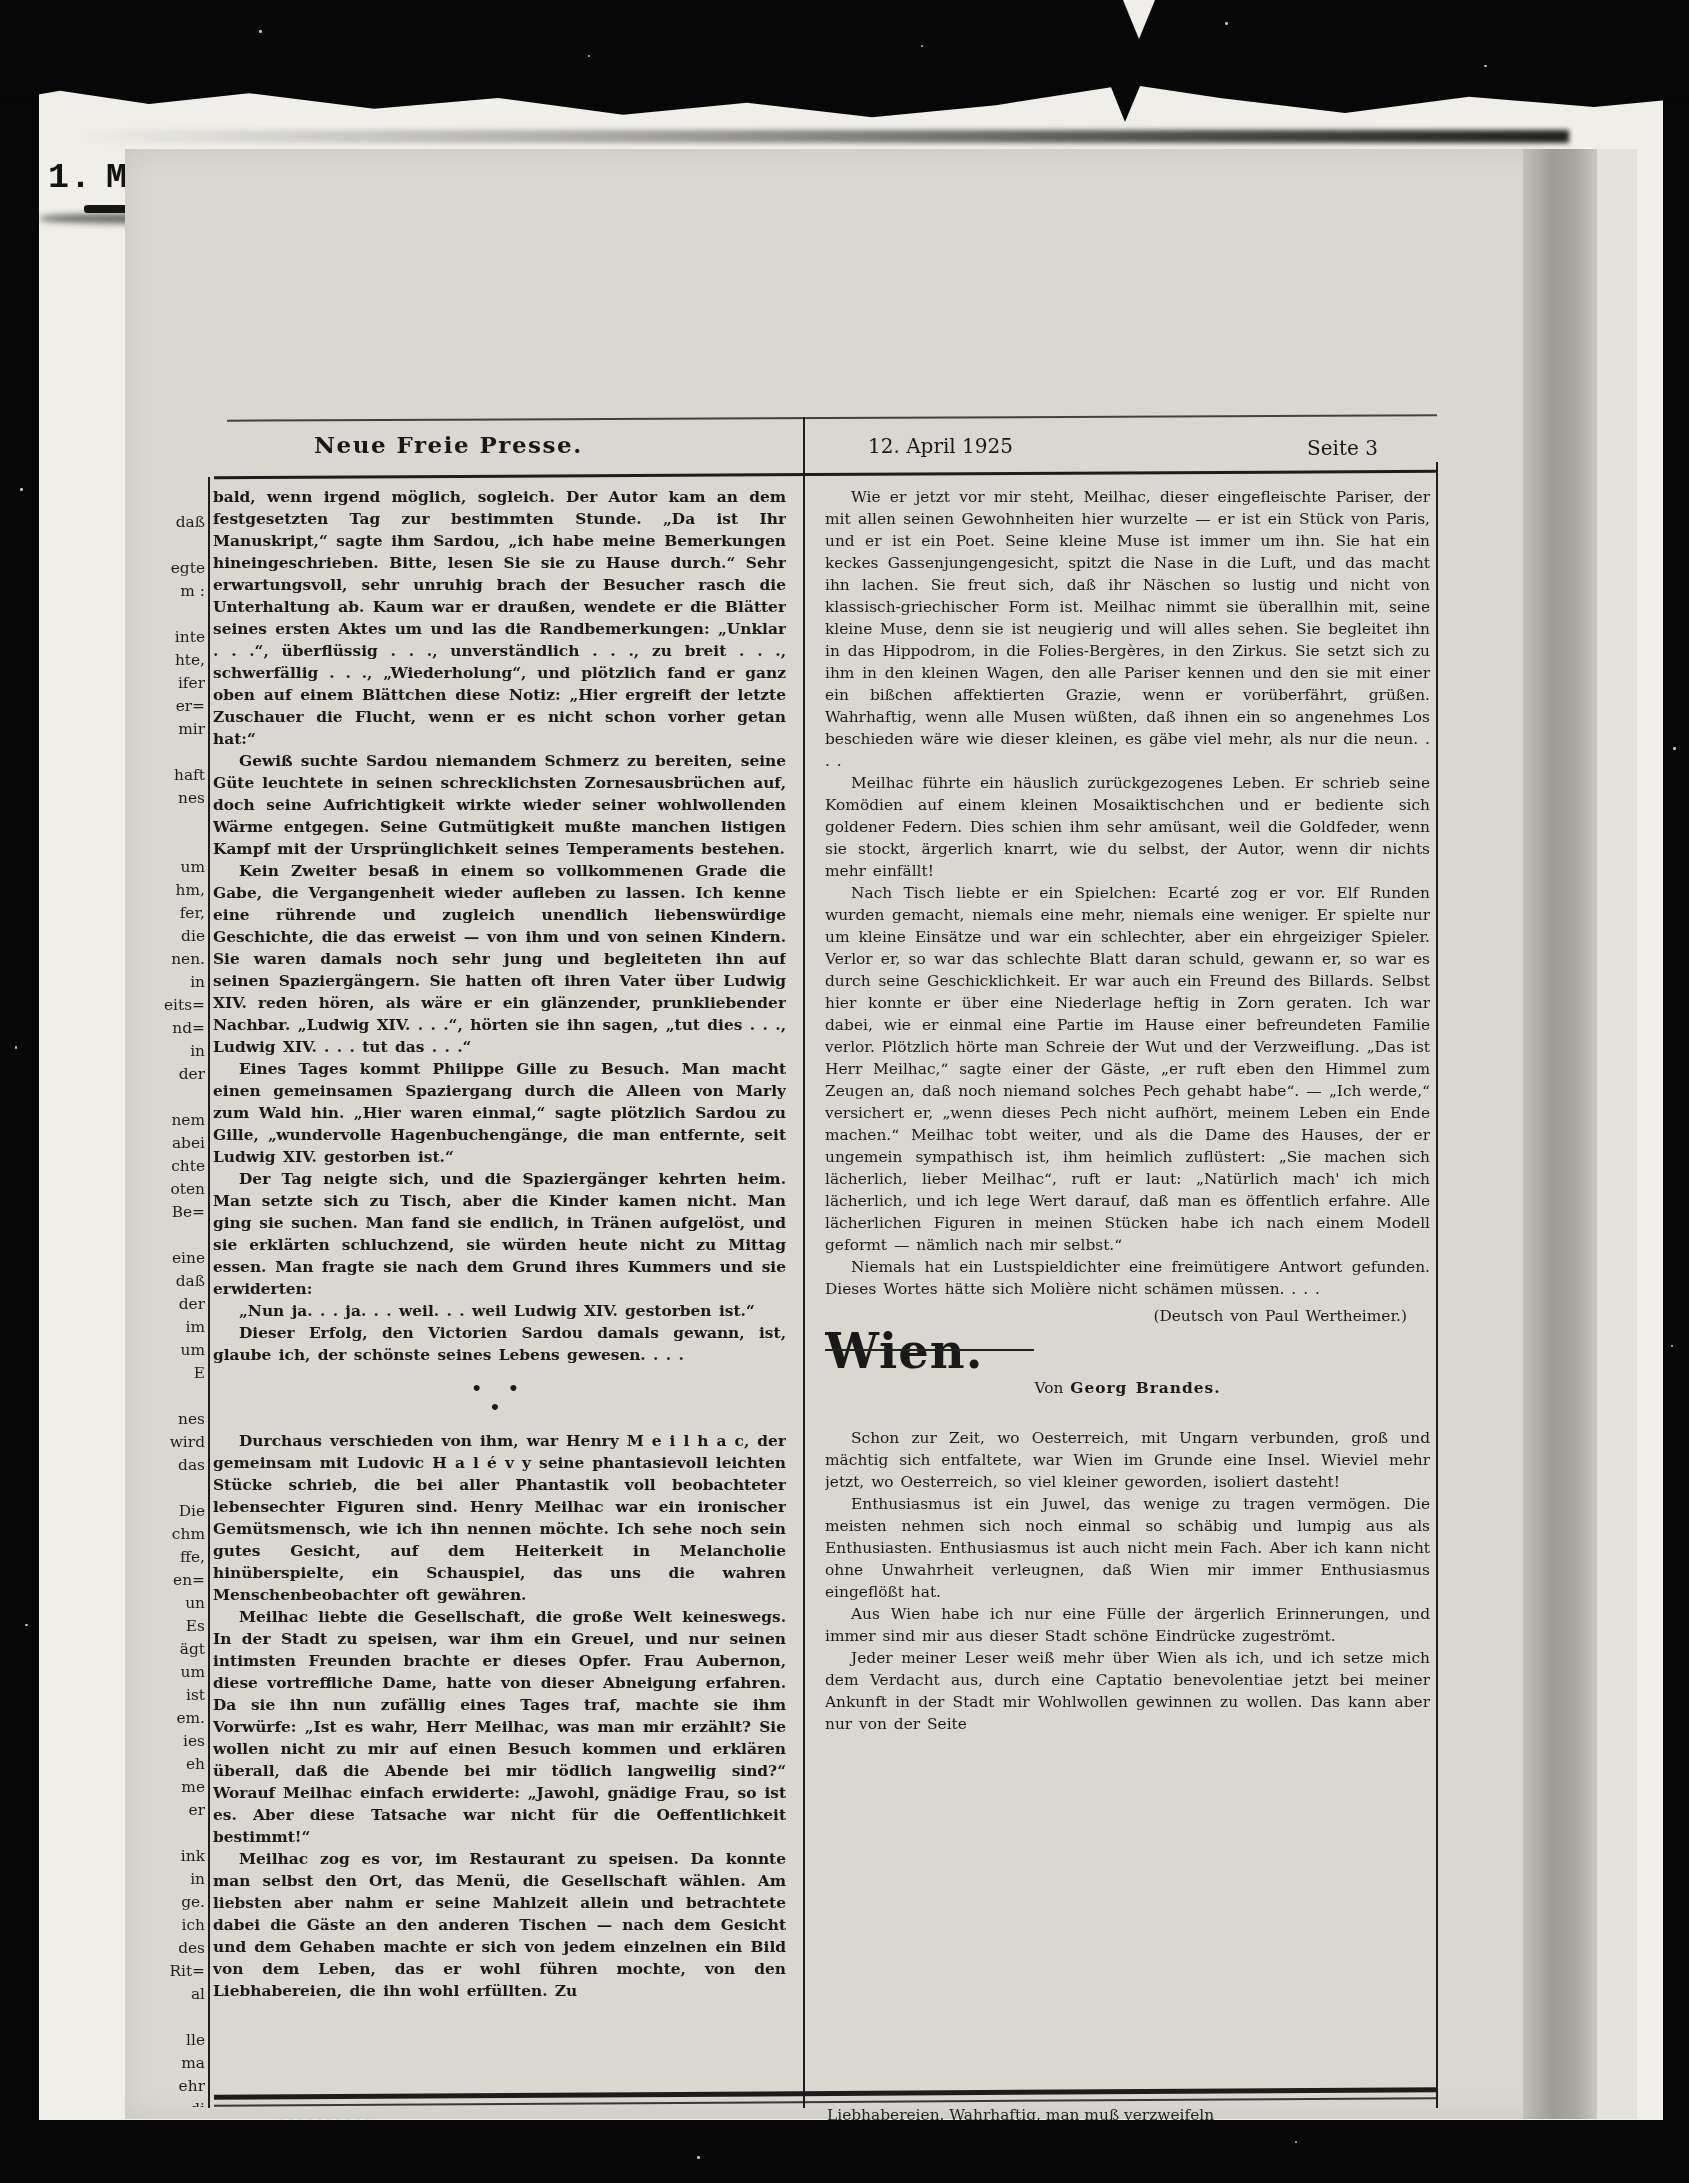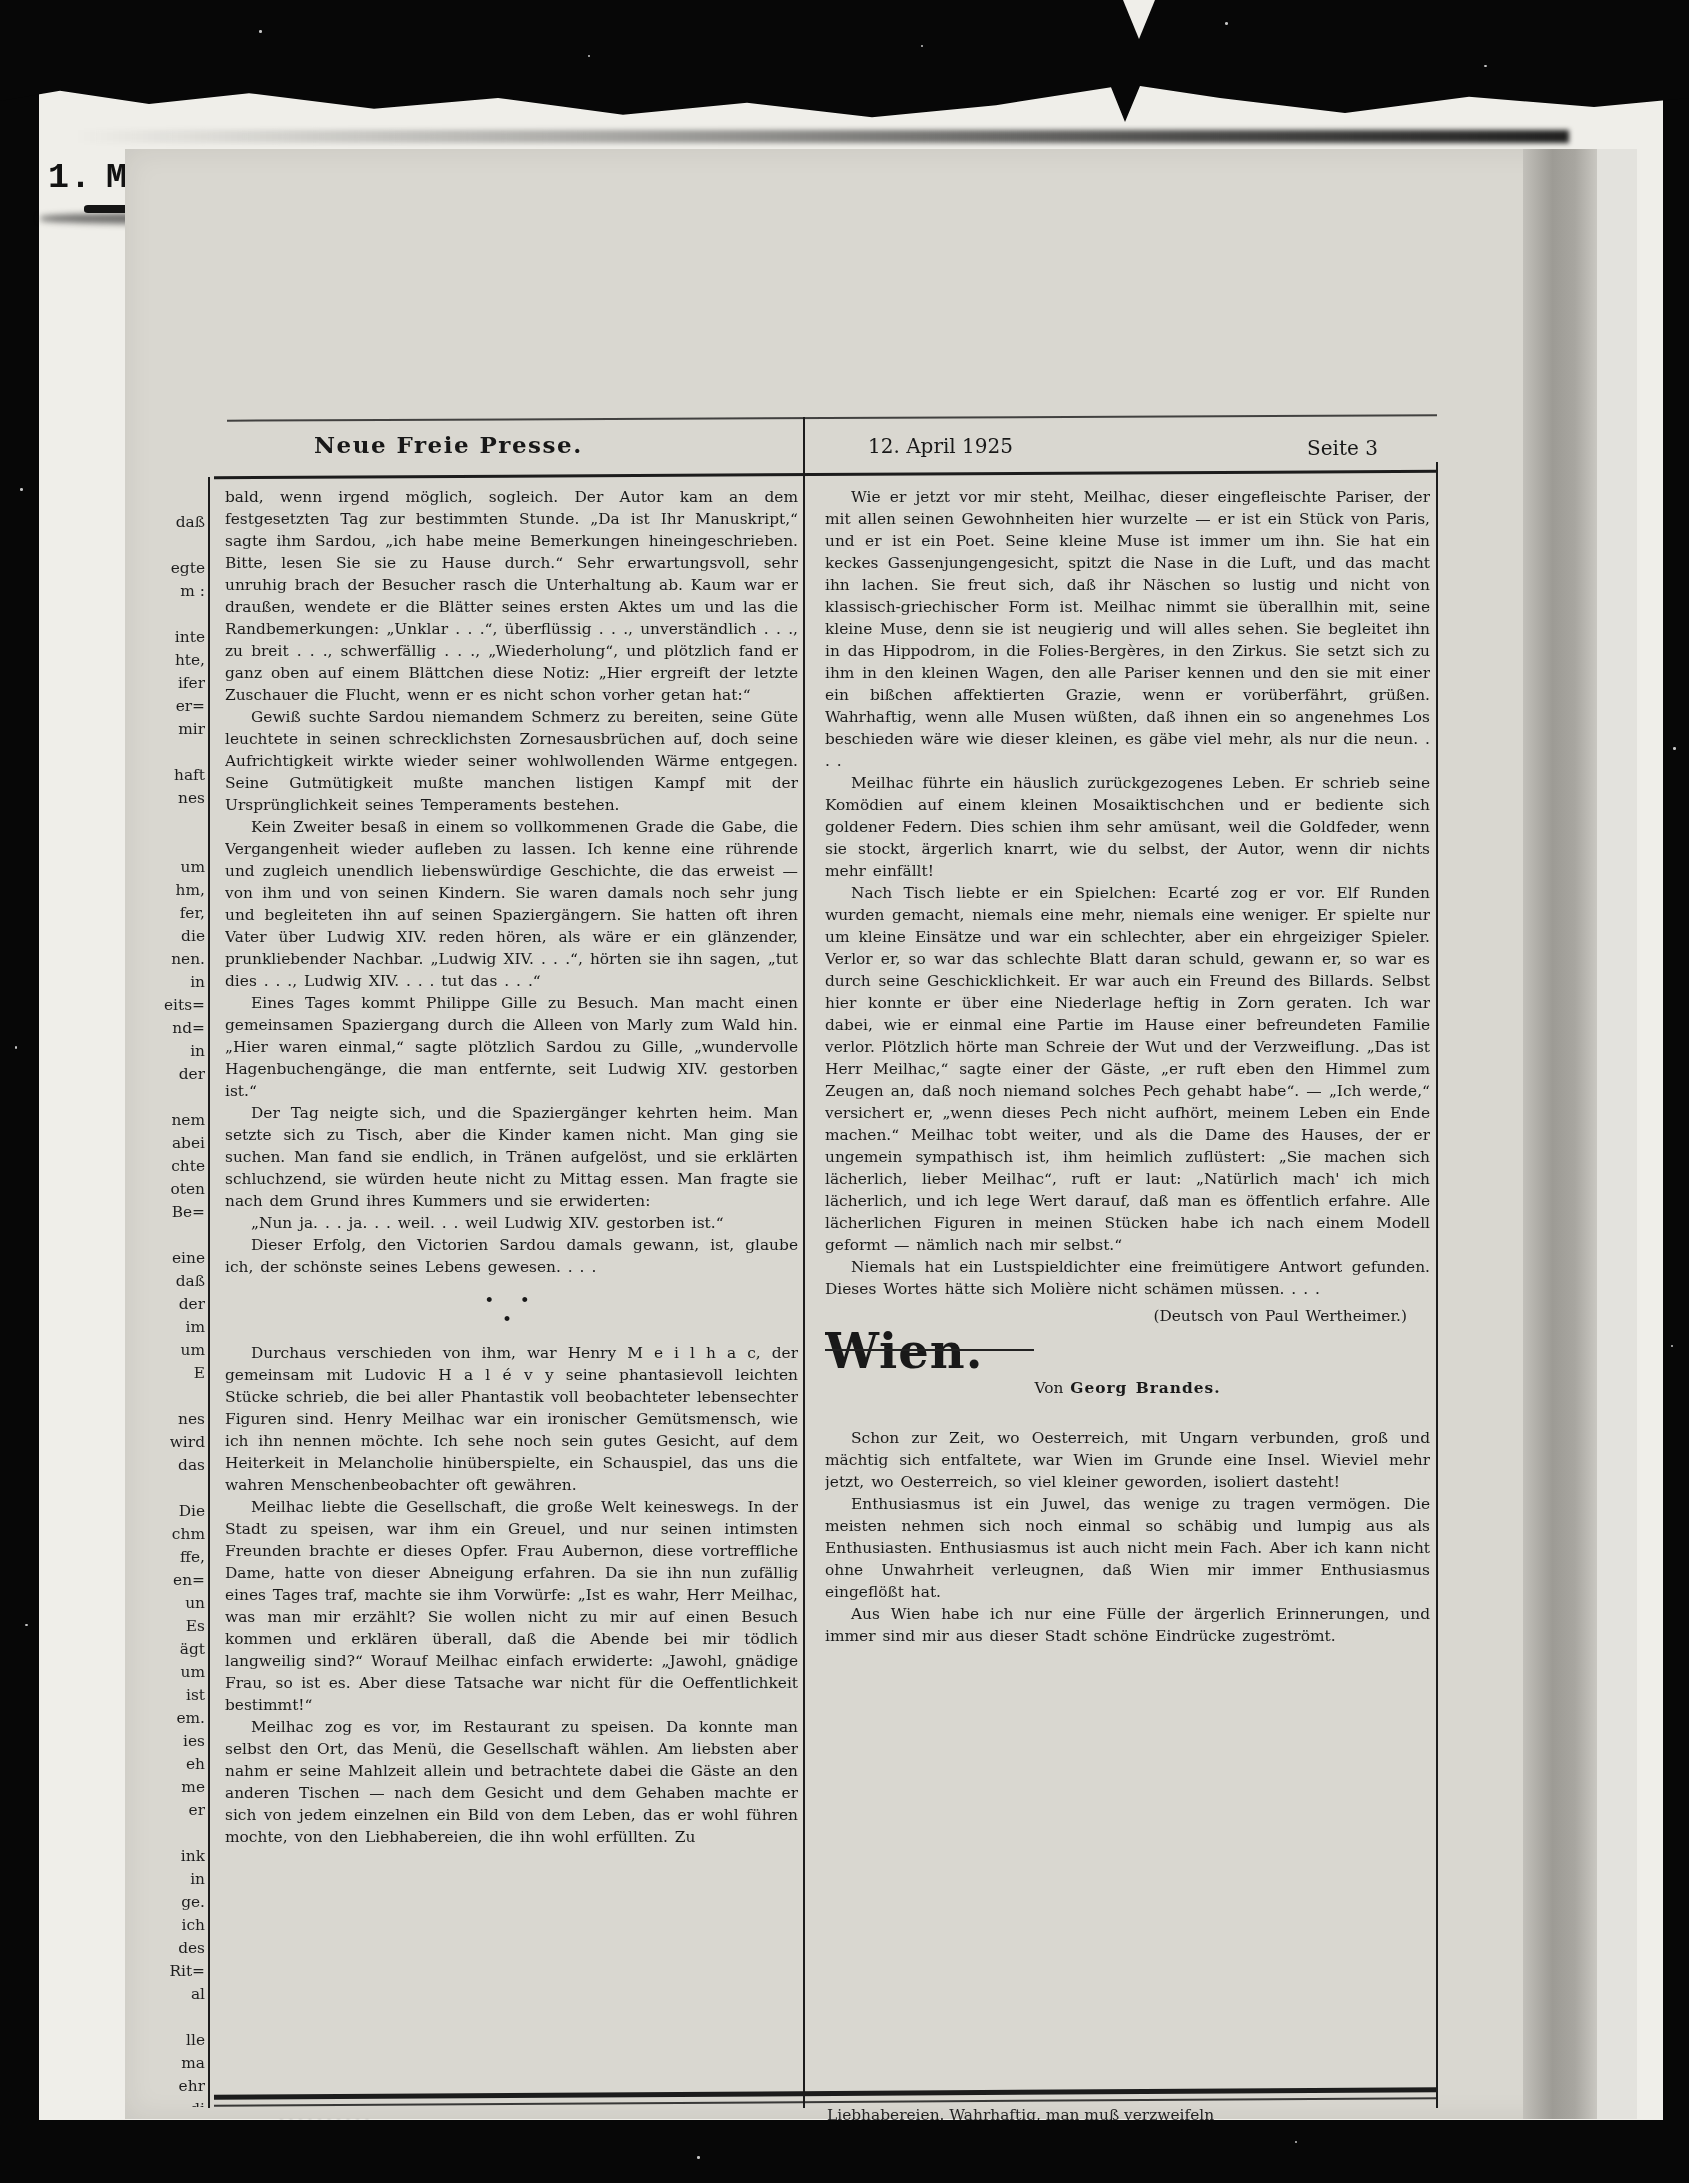--- a/index.html
+++ b/index.html
@@ -49,21 +49,21 @@
   .r-bot2{left:214px;top:2101px;width:1224px;height:2px;transform:rotate(-0.35deg);opacity:.85;}
 
   
   .mast-title{position:absolute;left:314px;top:431px;font-size:23px;font-weight:bold;color:#181818;letter-spacing:1.5px;}
   .mast-date{position:absolute;left:868px;top:434px;font-size:20px;color:#181818;}
   .mast-page{position:absolute;left:1307px;top:436px;font-size:20px;color:#181818;}
 
   
   .col{position:absolute;top:486px;height:1619px;overflow:hidden;color:#191919;
     font-size:15.4px;line-height:22px;text-align:justify;word-spacing:2px;}
-  .col-left{left:225px;width:573px;}
+  .col-left{left:213px;width:573px;font-weight:bold;}
   .col-right{left:825px;width:605px;}
   .blk{margin:0;}
   .blk.p{text-indent:26px;}
   .blk.cont{text-indent:0;}
   .blk.asterism{text-align:center;white-space:pre-line;line-height:19px;margin:13px 0;font-size:17px;letter-spacing:9px;}
   .blk.credit{text-align:right;padding-right:23px;margin-top:5px;}
   .blk.rule{height:0;border-top:2px solid #222;width:209px;margin:22px auto 20px;}
   .blk.headline{text-align:left;font-size:48px;font-weight:bold;text-indent:0;margin:13px 0 15px;letter-spacing:1px;}
   .blk.byline{text-align:center;text-indent:0;font-size:15.4px;margin-bottom:28px;}
   .blk.byline b{letter-spacing:1px;}
@@ -206,20 +206,21 @@
       <p class="blk p">Meilhac führte ein häuslich zurückgezogenes Leben. Er schrieb seine Komödien auf einem kleinen Mosaiktischchen und er bediente sich goldener Federn. Dies schien ihm sehr amüsant, weil die Goldfeder, wenn sie stockt, ärgerlich knarrt, wie du selbst, der Autor, wenn dir nichts mehr einfällt!</p>
       <p class="blk p">Nach Tisch liebte er ein Spielchen: Ecarté zog er vor. Elf Runden wurden gemacht, niemals eine mehr, niemals eine weniger. Er spielte nur um kleine Einsätze und war ein schlechter, aber ein ehrgeiziger Spieler. Verlor er, so war das schlechte Blatt daran schuld, gewann er, so war es durch seine Geschicklichkeit. Er war auch ein Freund des Billards. Selbst hier konnte er über eine Niederlage heftig in Zorn geraten. Ich war dabei, wie er einmal eine Partie im Hause einer befreundeten Familie verlor. Plötzlich hörte man Schreie der Wut und der Verzweiflung. „Das ist Herr Meilhac,“ sagte einer der Gäste, „er ruft eben den Himmel zum Zeugen an, daß noch niemand solches Pech gehabt habe“. — „Ich werde,“ versichert er, „wenn dieses Pech nicht aufhört, meinem Leben ein Ende machen.“ Meilhac tobt weiter, und als die Dame des Hauses, der er ungemein sympathisch ist, ihm heimlich zuflüstert: „Sie machen sich lächerlich, lieber Meilhac“, ruft er laut: „Natürlich mach' ich mich lächerlich, und ich lege Wert darauf, daß man es öffentlich erfahre. Alle lächerlichen Figuren in meinen Stücken habe ich nach einem Modell geformt — nämlich nach mir selbst.“</p>
       <p class="blk p">Niemals hat ein Lustspieldichter eine freimütigere Antwort gefunden. Dieses Wortes hätte sich Molière nicht schämen müssen. . . .</p>
       <p class="blk credit">(Deutsch von Paul Wertheimer.)</p>
       <p class="blk rule"></p>
       <p class="blk headline">Wien.</p>
       <p class="blk byline"><span>Von </span><b>Georg Brandes.</b></p>
       <p class="blk p">Schon zur Zeit, wo Oesterreich, mit Ungarn verbunden, groß und mächtig sich entfaltete, war Wien im Grunde eine Insel. Wieviel mehr jetzt, wo Oesterreich, so viel kleiner geworden, isoliert dasteht!</p>
       <p class="blk p">Enthusiasmus ist ein Juwel, das wenige zu tragen vermögen. Die meisten nehmen sich noch einmal so schäbig und lumpig aus als Enthusiasten. Enthusiasmus ist auch nicht mein Fach. Aber ich kann nicht ohne Unwahrheit verleugnen, daß Wien mir immer Enthusiasmus eingeflößt hat.</p>
       <p class="blk p">Aus Wien habe ich nur eine Fülle der ärgerlich Erinnerungen, und immer sind mir aus dieser Stadt schöne Eindrücke zugeströmt.</p>
+      <p class="blk p">Jeder meiner Leser weiß mehr über Wien als ich, und ich setze mich dem Verdacht aus, durch eine Captatio benevolentiae jetzt bei meiner Ankunft in der Stadt mir Wohlwollen gewinnen zu wollen. Das kann aber nur von der Seite</p>
     </div>
 
   <div class="rule r-bot1"></div>
   <div class="rule r-bot2"></div>
   <div class="partial-l">. . .   .  .   .    . .  . .</div>
   <div class="partial">Liebhabereien. Wahrhaftig, man muß verzweifeln</div>
 
   <div class="bottom-band"></div>
 
   <div class="speck" style="left:259px;top:30px;width:2.5px;height:2.5px;"></div>

